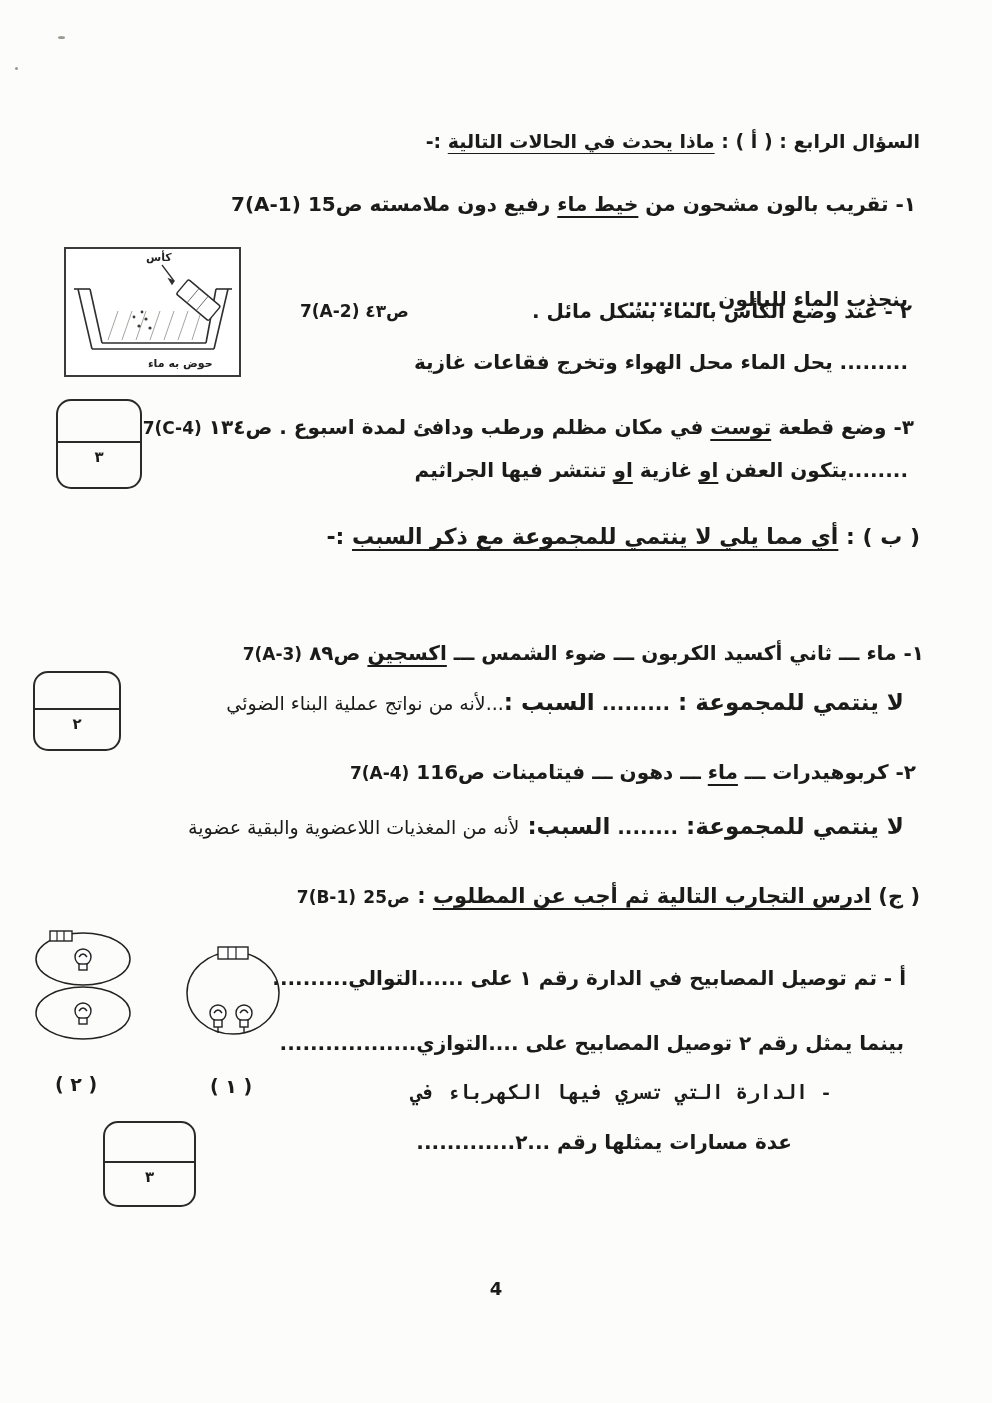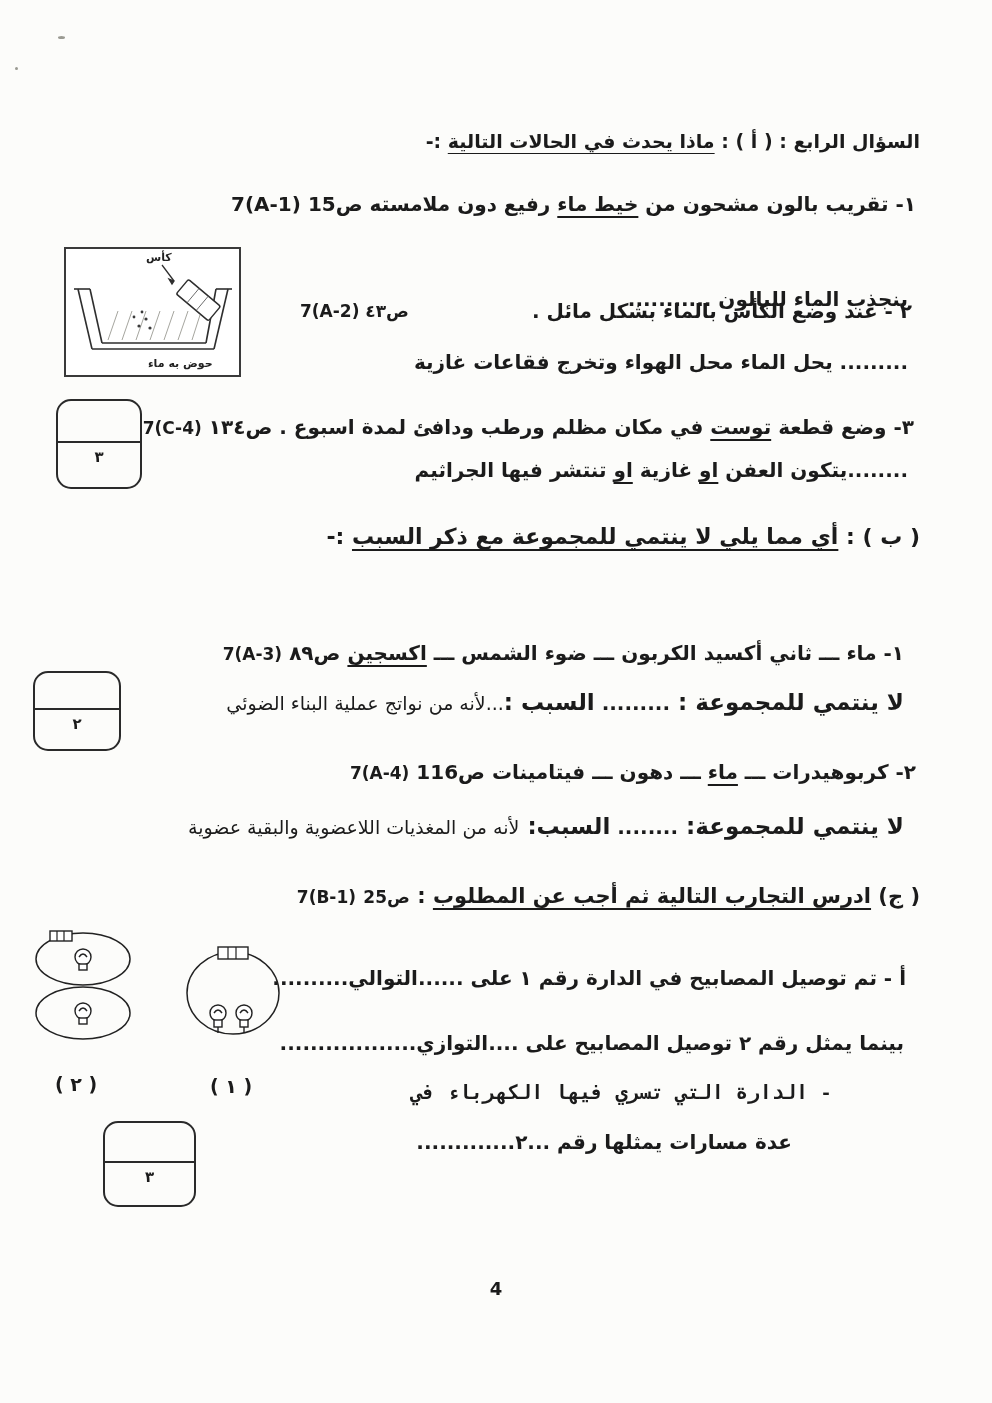--- a/index.html
+++ b/index.html
@@ -25,21 +25,21 @@
   
   .q-a1   { top:192px; right:76px; }
   .ans-a1 { top:247px; right:84px;margin-top:40px; }
   .q-a2   { top:299px; right:80px; }
   .ref-a2 { top:301px; left:300px; font-size:17px; }
   .ans-a2 { top:350px; right:84px; }
   .q-a3   { top:403px; right:78px;margin-top:12px; }
   .ans-a3 { top:458px; right:84px; }
 
   
-  .q-b1   { top:641px; right:88px; }
+  .q-b1   { top:641px; right:68px; }
   .ans-b1 { top:689px; right:88px;text-align:center; }
   .q-b2   { top:760px; right:76px; }
   .ans-b2 { top:813px; right:88px; }
 
   
   .l-a { top:966px;  right:86px;  font-size:20px; }
   .l-b { top:1031px; right:88px;  font-size:20px; }
   .l-c { top:1080px; right:160px; font-size:20px;font-family:Liberation Mono, monospace; }
   .l-d { top:1130px; right:200px; font-size:20px;text-align:right; }
   .lab-2 { top:1073px; left:55px;  font-size:19px; }

